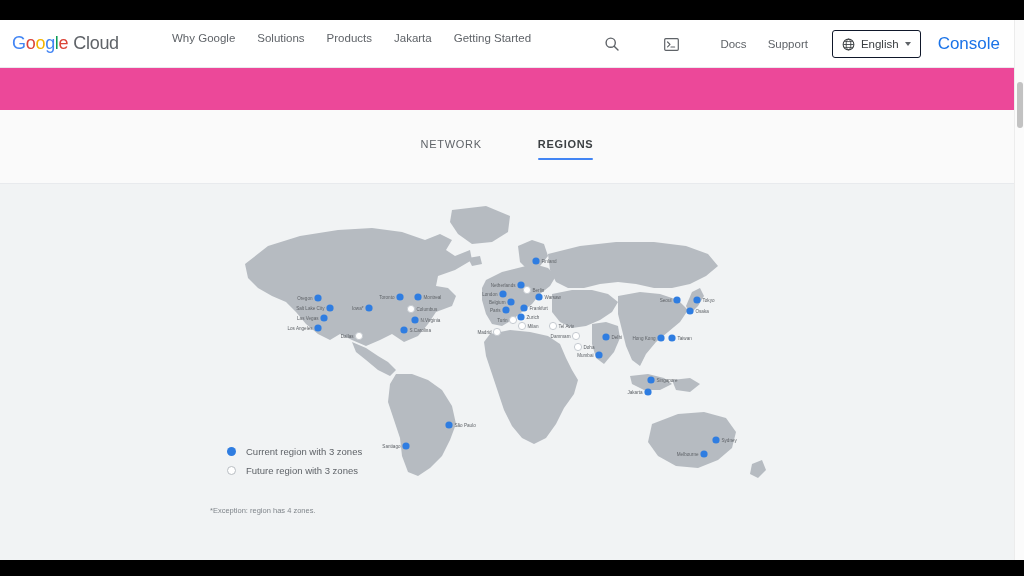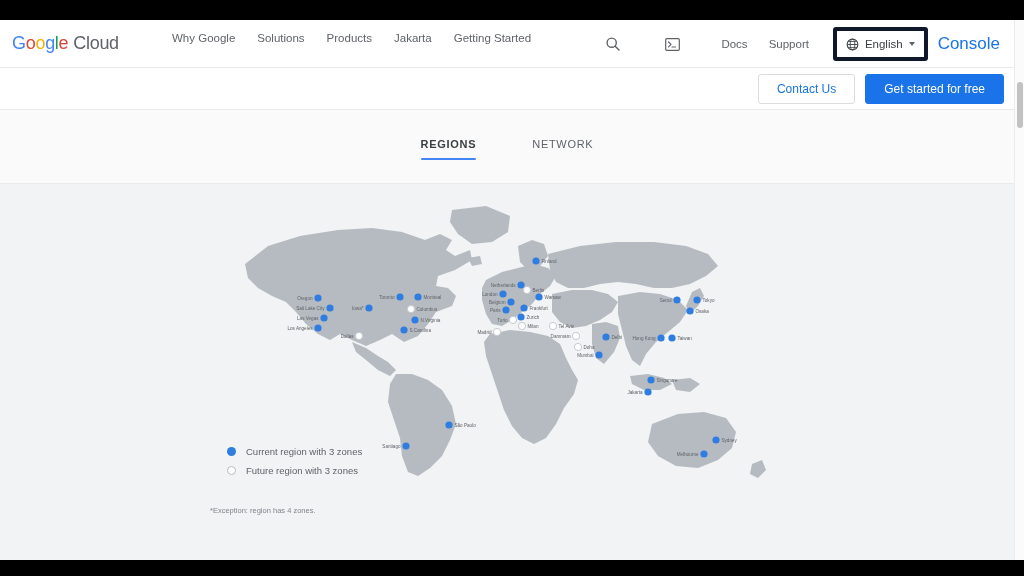--- a/index.html
+++ b/index.html
@@ -49,22 +49,22 @@
   .navlinks { position:absolute; left:172px; top:0; height:36px; display:flex; align-items:center; gap:22px; }
   .navlink {
     font-size: 11.5px; color:#5f6368; cursor:pointer; white-space:nowrap;
   }
 
   .header-right { position:absolute; right:10px; top:0; height:48px; display:flex; align-items:center; gap:7px; }
   .icon-btn { width:34px; height:34px; display:flex; align-items:center; justify-content:center; cursor:pointer; }
   .hdr-text-link { font-size:11.5px; color:#5f6368; cursor:pointer; padding:0 7px; white-space:nowrap; }
   .lang-select {
     display:flex; align-items:center; gap:6px;
-    border:4px solid #0f172a; border-radius:3px;
-    height:26px; padding:0 9px; margin-left:10px; margin-right:3px;
+    border:1px solid #0f172a; border-radius:3px;
+    height:26px; padding:0 9px; margin-left:10px; margin-right:10px;
     cursor:pointer; background:#fff;
   }
   .lang-label { font-size:11.5px; color:#3c4043; white-space:nowrap; }
   .caret { width:0;height:0;border-left:3.5px solid transparent;border-right:3.5px solid transparent;border-top:4px solid #5f6368; }
   .console-link { font-size:17px; color:#1a73e8; cursor:pointer; white-space:nowrap; padding-right:4px; }
 
   
   .subheader {
     position:absolute; left:0; top:48px; width:1014px; height:42px;
     background:#ffffff; border-bottom:1px solid #e8eaed; box-sizing:border-box;
@@ -177,31 +177,25 @@
             <line x1="2.7" y1="11.6" x2="13.3" y2="11.6" stroke="#3c4043" stroke-width="1"></line>
           </svg>
           <span class="lang-label">English</span>
           <span class="caret"></span>
         </div>
 
         <div class="console-link">Console</div>
       </div>
     </div>
 
-    <div class="subheader">
-      <div class="cta-row">
-        <div class="btn-outline">Contact Us</div>
-        <div class="btn-primary">Get started for free</div>
-      </div>
-    </div>
 
     <div class="tabs-bar">
       <div class="tabs">
+        <div class="tab">NETWORK</div>
         <div class="tab active">REGIONS</div>
-        <div class="tab">NETWORK</div>
       </div>
     </div>
 
     <div class="stage">
       <div id="mapwrap">
         <svg class="map" width="1014" height="376" viewBox="0 0 1014 376">
           <g fill="#b6bbc1">
 
             <path d="M245 80 L268 62 L300 52 L338 46 L372 44 L402 48 L425 56 L440 50 L452 56 L446 66
                      L455 72 L470 66 L472 76 L455 86 L438 92 L436 102 L448 104 L456 112 L452 122

